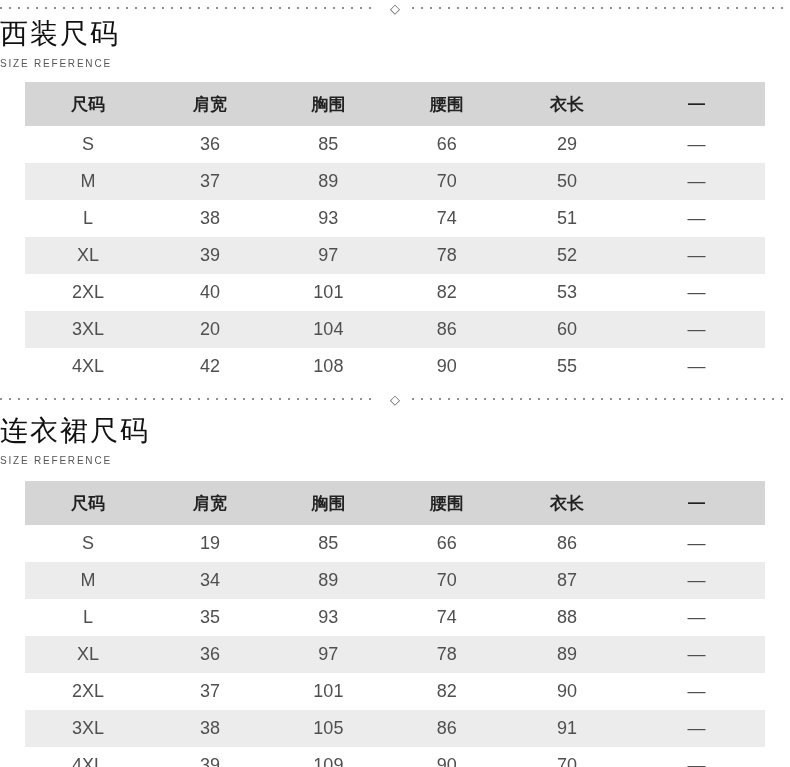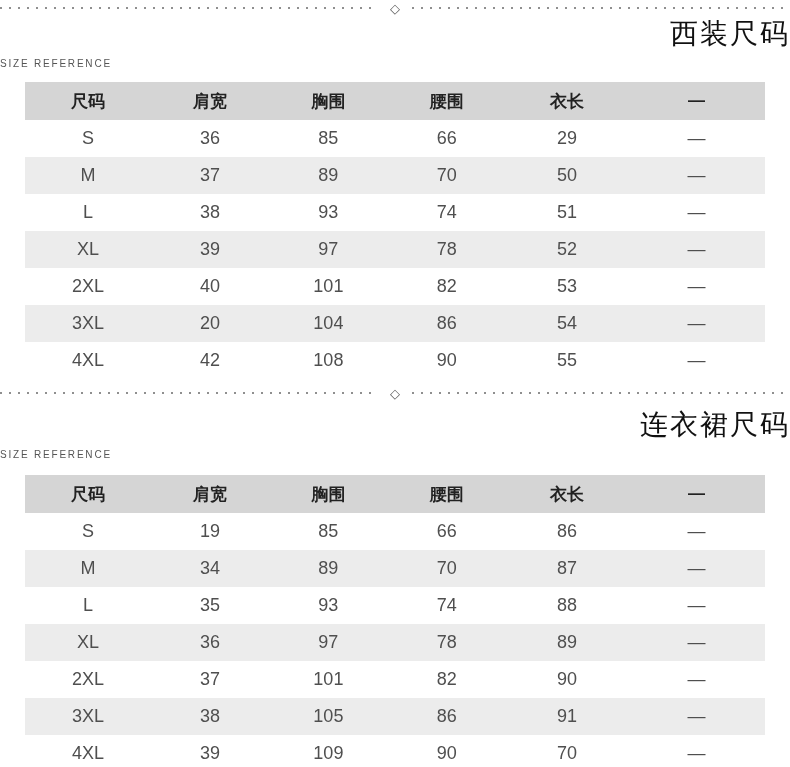--- a/index.html
+++ b/index.html
@@ -38,21 +38,21 @@
   .divider .diamond {
     color: #555;
     font-size: 13px;
     line-height: 13px;
     margin: 0 12px;
   }
   .divider2 { margin-top: 6px; }
 
   .sec-title {
     margin-top: 2px;
-    text-align: right;
+    text-align: left;
     font-size: 28px;
     line-height: 32px;
     font-weight: 500;
     letter-spacing: 2px;
     color: var(--title-text);
   }
   .sec-subtitle {
     margin-top: 8px;
     text-align: left;
     font-size: 10px;
@@ -66,21 +66,21 @@
     margin: 12px auto 0 25px;
     width: 740px;
     border-collapse: collapse;
     table-layout: fixed;
     text-align: center;
   }
   .sec2 table.size-table { margin-top: 14px; }
 
   table.size-table th {
     background: var(--header-bg);
-    height: 38px;
+    height: 44px;
     font-size: 17px;
     font-weight: 700;
     color: var(--header-text);
   }
   table.size-table td {
     height: 37px;
     font-size: 18px;
     font-weight: 400;
     color: var(--cell-text);
   }
@@ -157,21 +157,21 @@
           <td>101</td>
           <td>82</td>
           <td>53</td>
           <td>—</td>
         </tr>
         <tr>
           <td>3XL</td>
           <td>20</td>
           <td>104</td>
           <td>86</td>
-          <td>54</td>
+          <td>60</td>
           <td>—</td>
         </tr>
         <tr>
           <td>4XL</td>
           <td>42</td>
           <td>108</td>
           <td>90</td>
           <td>55</td>
           <td>—</td>
         </tr>

